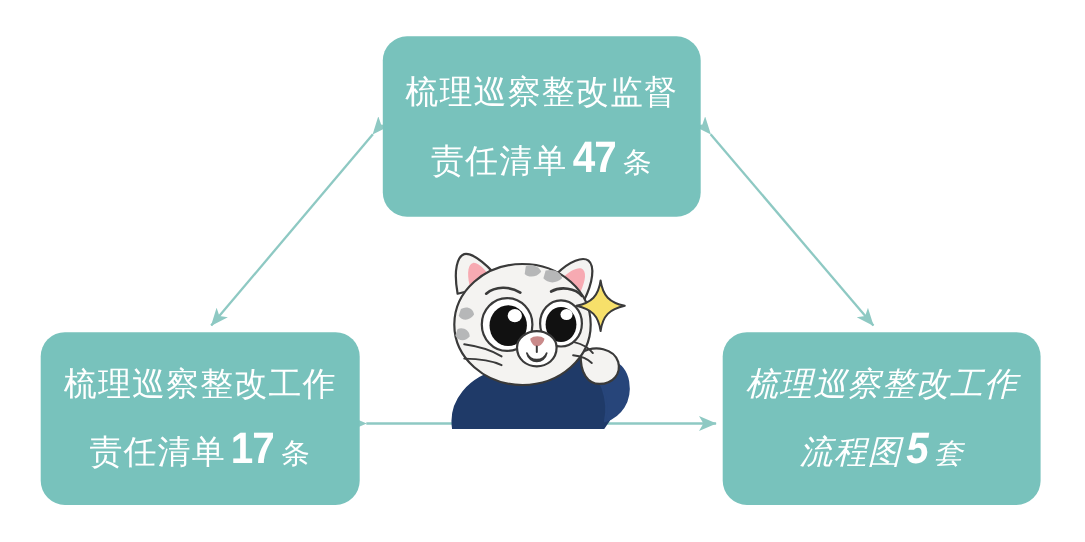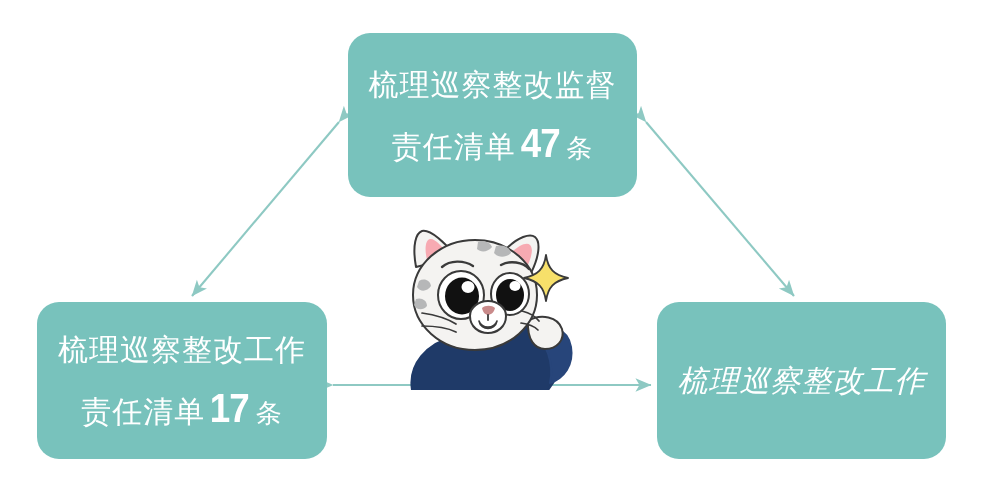--- a/index.html
+++ b/index.html
@@ -102,20 +102,25 @@
       <span class="cn">责任清单</span>
       <span class="num">17</span>
       <span class="unit">条</span>
     </div>
   </div>
 
   <div class="node" id="node-right">
     <div class="line">
       <span class="cn">梳理巡察整改工作</span>
     </div>
+    <div class="line line2">
+      <span class="cn">流程图</span>
+      <span class="num">5</span>
+      <span class="unit">套</span>
+    </div>
   </div>
 
   <svg id="mascot" viewBox="0 0 220 175" width="220" height="175" aria-hidden="true">
     <g stroke="#3a3a3a" stroke-width="2" stroke-linejoin="round" stroke-linecap="round">
 
       <path d="M34 175 C30 150 48 128 78 121 L140 112 C162 108 178 118 181 136
                C184 154 176 168 170 175 Z" fill="#1f3a68" stroke="#1f3a68"></path>
       <path d="M150 112 C172 106 190 114 193 132 C196 150 186 163 172 168
                C176 150 170 126 150 112 Z" fill="#27457a" stroke="#27457a"></path>
 

